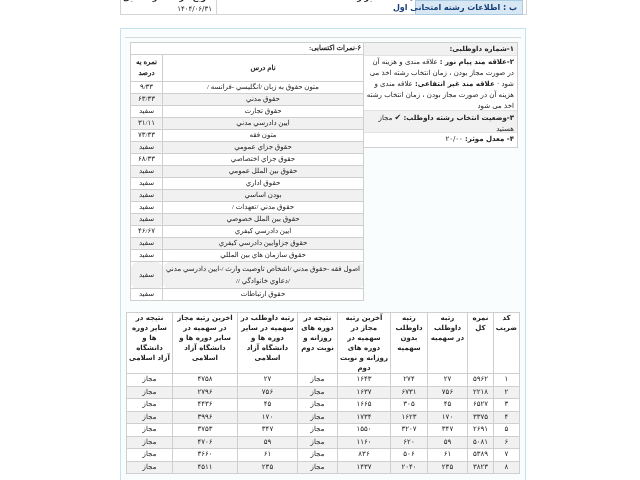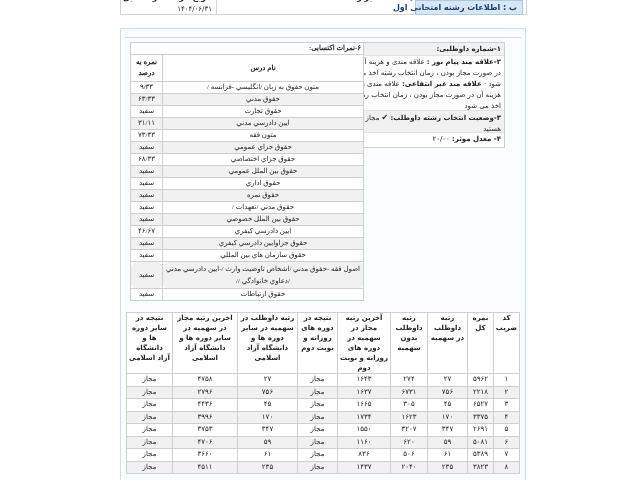--- a/index.html
+++ b/index.html
@@ -8,21 +8,21 @@
   .abs { position:absolute; }
   .topbox { left:120px; top:-14px; width:407px; height:29px; border:1px solid #d4d4d4; background:#fff; box-sizing:border-box; direction:rtl; }
   .topbox .inst { position:absolute; right:6px; top:6px; font-size:8px; font-weight:bold; white-space:nowrap; }
   .topbox .datecell { position:absolute; left:0; top:0; width:95px; height:100%; border-right:1px solid #d4d4d4; }
   .topbox .datelbl { position:absolute; right:4px; top:6px; font-size:8px; font-weight:bold; white-space:nowrap; }
   .topbox .dateval { position:absolute; right:4px; top:18px; font-size:7px; }
   .panel { left:120px; top:28px; width:406px; height:470px; border:1px solid #c4e2ef; border-bottom:none; background:#fafdfe; box-sizing:border-box; }
   .panel-line { left:125px; top:37px; width:396px; height:1px; background:#d8d8d8; }
   .tab { left:415px; top:0; width:108px; height:15px; background:#d7e8f4; border:1px solid #a9cbe0; box-sizing:border-box;
          color:#173f7a; font-weight:bold; font-size:8px; direction:rtl; text-align:right; padding-right:5px; line-height:13px; white-space:nowrap; }
-  .infobox { left:349px; top:42px; width:156px; border:1px solid #cfcfcf; background:#fff; box-sizing:border-box; direction:rtl; }
+  .infobox { left:362px; top:42px; width:156px; border:1px solid #cfcfcf; background:#fff; box-sizing:border-box; direction:rtl; }
   .infobox .row { padding:1px 3px; line-height:11px; box-sizing:border-box; border-bottom:1px solid #e2e2e2; }
   .infobox .row:last-child { border-bottom:none; }
   .gray { background:#f1f1f1; }
   b { font-weight:bold; }
   table { border-collapse:collapse; table-layout:fixed; direction:rtl; background:#fff; }
   td, th { border:1px solid #cfcfcf; padding:0 2px; text-align:center; font-weight:normal; overflow:hidden; }
   .t6 { left:130px; top:42px; width:233px; }
   .t6 td { height:11px; line-height:11px; font-size:7px;font-family:Liberation Serif, serif; }
   .t6 .title td { text-align:right; font-weight:bold; height:11px; }
   .t6 .hdr td { font-weight:bold; height:26px; line-height:11px; }
@@ -113,21 +113,21 @@
       </tr>
       <tr class="alt">
         <td>حقوق بين الملل عمومي</td>
         <td>سفید</td>
       </tr>
       <tr>
         <td>حقوق اداري</td>
         <td>سفید</td>
       </tr>
       <tr class="alt">
-        <td>حقوق نمره</td>
+        <td>بودن اساسي</td>
         <td>سفید</td>
       </tr>
       <tr>
         <td>حقوق مدني /تعهدات /</td>
         <td>سفید</td>
       </tr>
       <tr class="alt">
         <td>حقوق بين الملل خصوصي</td>
         <td>سفید</td>
       </tr>

